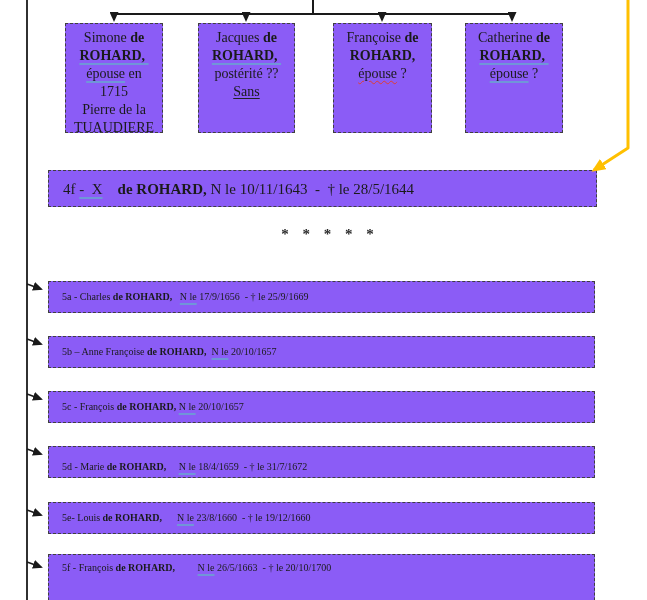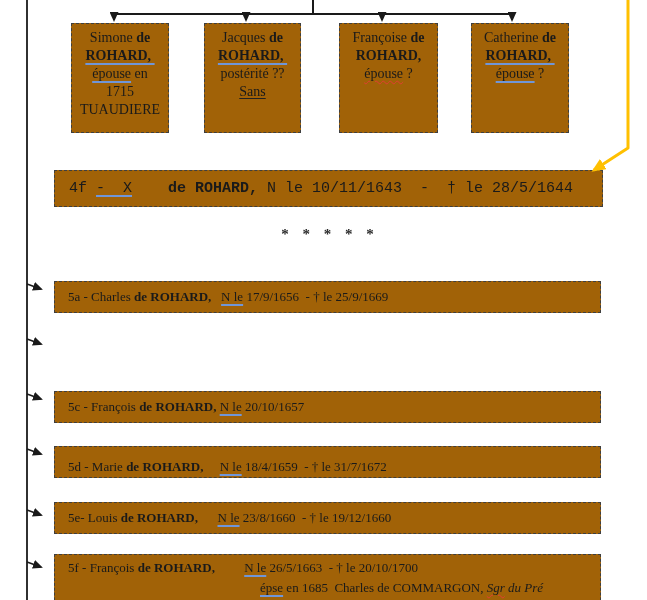--- a/index.html
+++ b/index.html
@@ -15,32 +15,31 @@
   #connectors{position:absolute;left:0;top:0;width:647px;height:600px;pointer-events:none;}
   .black-line{stroke:var(--line,#1a1a1a);fill:none;}
   .yellow-line{stroke:var(--yellow,#FFC000);fill:none;}
   .arrow-black-fill{fill:var(--line,#1a1a1a);}
   .arrow-yellow-fill{fill:var(--yellow,#FFC000);}
 
   
   .dbox{
     position:absolute;
     border:1px dashed #3f3f3f;
-    background:#a16207;
+    background:#8b5cf6;
     box-sizing:border-box;
-    margin-left:6px;
   }
   .tbox{top:23px;height:110px;text-align:center;padding-top:5px;}
   .tline{font-size:14px;line-height:18px;white-space:pre-wrap;}
 
-  #gen4-box{left:48px;top:170px;width:549px;height:37px;display:flex;align-items:center;padding-left:14px;font-family:Liberation Mono, monospace;}
+  #gen4-box{left:48px;top:170px;width:549px;height:37px;display:flex;align-items:center;padding-left:14px;}
   #gen4-box .rtext{font-size:15px;}
 
   .row{left:48px;width:547px;height:32px;display:flex;align-items:center;padding-left:13px;}
-  .rtext{font-size:13px;white-space:pre-wrap;line-height:20px;}
+  .rtext{font-size:10px;white-space:pre-wrap;line-height:20px;}
 
   #row-5f{height:56px;display:block;padding-top:3px;}
   #row-5f .rtext{display:block;}
   #row-5f .line2{padding-left:192px;}
 
   #separator{
     position:absolute;left:260px;top:226px;width:140px;
     text-align:center;font-size:15px;font-weight:bold;
     letter-spacing:5px;color:#2a2a2a;
   }
@@ -70,20 +69,21 @@
 </head>
 <body>
 
 <div id="canvas">
 
   <div class="dbox tbox" style="left:65px;width:98px;">
     <div class="tline"><span>Simone </span><span class="b">de</span></div>
     <div class="tline"><span class="b u-blue">ROHARD, </span></div>
     <div class="tline"><span class="u-blue">épouse</span><span> en</span></div>
     <div class="tline"><span>1715</span></div>
+    <div class="tline"><span>Pierre de la</span></div>
     <div class="tline"><span>TUAUDIERE</span></div>
   </div>
 
   <div class="dbox tbox" style="left:198px;width:97px;">
     <div class="tline"><span>Jacques </span><span class="b">de</span></div>
     <div class="tline"><span class="b u-blue">ROHARD, </span></div>
     <div class="tline"><span>postérité ??</span></div>
     <div class="tline"><span class="u-black">Sans</span></div>
   </div>
 
@@ -101,32 +101,34 @@
 
   <div class="dbox" id="gen4-box">
     <div class="rtext"><span>4f </span><span class="u-blue">-  X</span><span>    </span><span class="b">de ROHARD,</span><span> N le 10/11/1643  -  † le 28/5/1644</span></div>
   </div>
 
   <div id="separator">* * * * *</div>
 
   <div class="dbox row" style="top:281px;">
     <div class="rtext"><span>5a - Charles </span><span class="b">de ROHARD,</span><span>   </span><span class="u-blue">N le</span><span> 17/9/1656  - † le 25/9/1669</span></div>
   </div>
+  <div class="dbox row" style="top:336px;">
+    <div class="rtext"><span>5b – Anne Françoise </span><span class="b">de ROHARD,</span><span>  </span><span class="u-blue">N le</span><span> 20/10/1657</span></div>
+  </div>
   <div class="dbox row" style="top:391px;">
     <div class="rtext"><span>5c - François </span><span class="b">de ROHARD,</span><span> </span><span class="u-blue">N le</span><span> 20/10/1657</span></div>
   </div>
   <div class="dbox row" style="top:446px;align-items:flex-end;">
     <div class="rtext"><span>5d - Marie </span><span class="b">de ROHARD,</span><span>     </span><span class="u-blue">N le</span><span> 18/4/1659  - † le 31/7/1672</span></div>
   </div>
   <div class="dbox row" style="top:502px;">
     <div class="rtext"><span>5e- Louis </span><span class="b">de ROHARD,</span><span>      </span><span class="u-blue">N le</span><span> 23/8/1660  - † le 19/12/1660</span></div>
   </div>
   <div class="dbox row" id="row-5f" style="top:554px;">
     <div class="rtext"><span>5f - François </span><span class="b">de ROHARD,</span><span>         </span><span class="u-blue">N le</span><span> 26/5/1663  - † le 20/10/1700</span></div>
-    <div class="rtext line2"><span class="u-blue">épse</span><span> en 1685  Charles de COMMARGON, </span><span class="i u-redwavy">Sgr</span><span class="i"> du Pré</span></div>
   </div>
 
   <svg id="connectors" viewBox="0 0 647 600" xmlns="http://www.w3.org/2000/svg">
     <defs>
       <marker id="ab" markerUnits="userSpaceOnUse" markerWidth="10" markerHeight="9" refX="8" refY="4.5" orient="auto">
         <path class="arrow-black-fill" d="M0,0 L10,4.5 L0,9 z"></path>
       </marker>
       <marker id="ay" markerUnits="userSpaceOnUse" markerWidth="14" markerHeight="12" refX="11" refY="6" orient="auto">
         <path class="arrow-yellow-fill" d="M0,0 L14,6 L0,12 z"></path>
       </marker>

